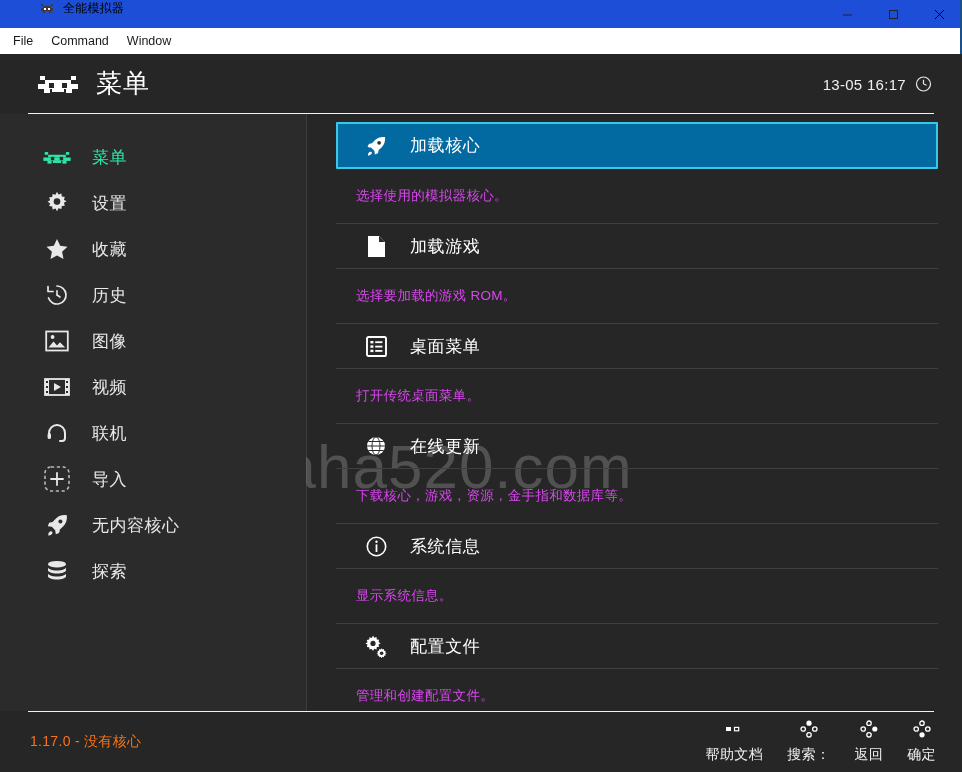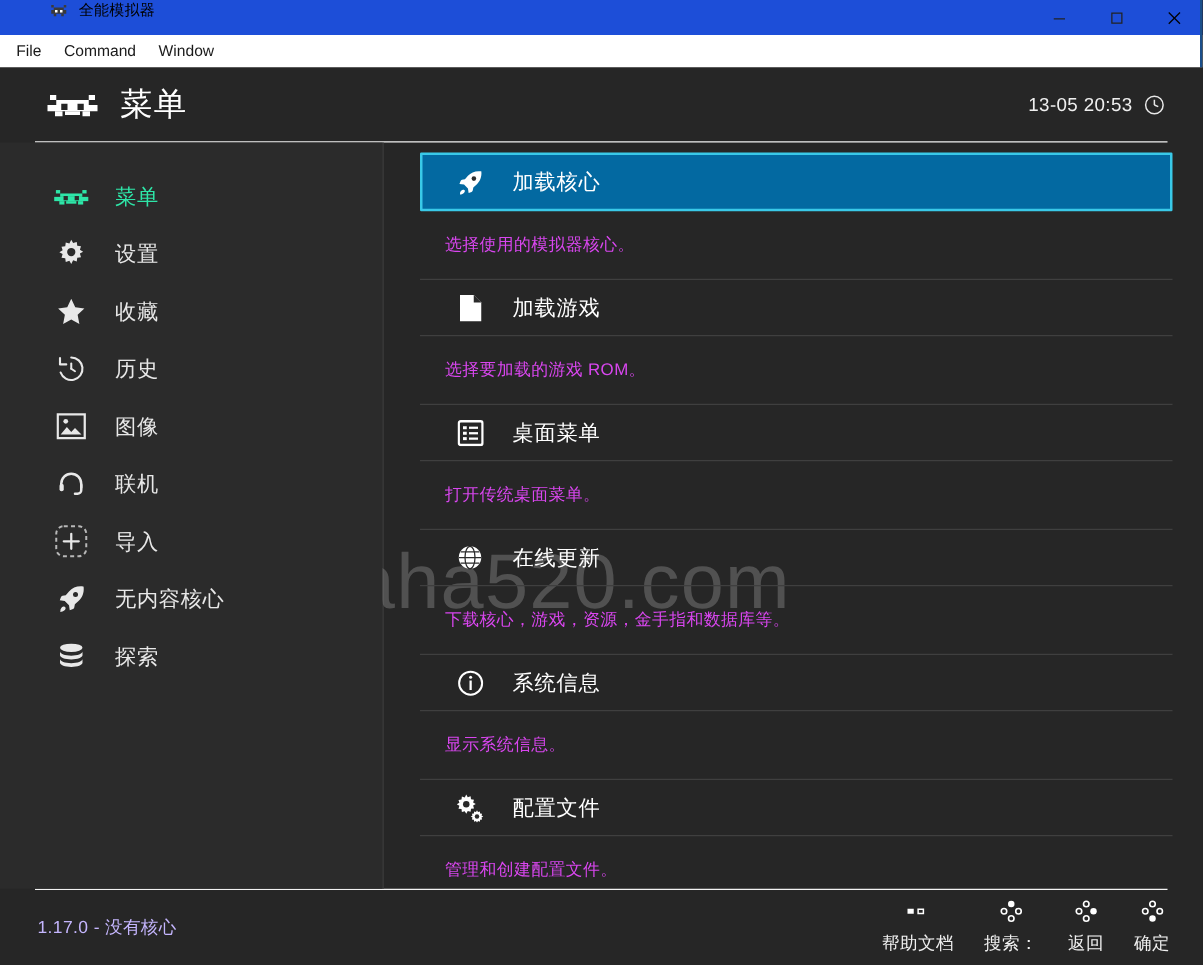--- a/index.html
+++ b/index.html
@@ -130,21 +130,21 @@
   .desc{
     height:55px;display:flex;align-items:center;padding-left:20px;
     font-size:13.5px;color:#d946ef;letter-spacing:.3px;
     border-bottom:1px solid #3f3f3f;box-sizing:border-box;
   }
 
   
   .ra-footer{
     height:60px;display:flex;align-items:center;position:relative;
   }
-  .ver{font-size:14px;color:#c4b5fd;padding-left:30px;letter-spacing:.3px;}
+  .ver{font-size:14px;color:#f97316;padding-left:30px;letter-spacing:.3px;}
   .fbtns{
     position:absolute;right:26px;top:50%;transform:translateY(-50%);
     display:flex;align-items:center;gap:24px;
   }
   .fbtn{display:flex;align-items:center;gap:8px;flex-direction:column;}
   .fbtn .fb-ico{width:20px;height:18px;flex:none;display:flex;align-items:center;justify-content:center;}
   .fbtn .fb-ico svg{display:block;}
   .fbtn .fb-lbl{font-size:14px;color:#f0f0f0;letter-spacing:.4px;}
 </style>
 </head>
@@ -208,21 +208,21 @@
             <rect x="8" y="20" width="6" height="4"></rect>
               <rect x="30" y="20" width="6" height="4"></rect>
             <rect x="16" y="20" width="12" height="3"></rect>
             <rect x="13" y="14" width="5" height="5" fill="#262626"></rect>
             <rect x="26" y="14" width="5" height="5" fill="#262626"></rect>
           </g>
         </svg>
       </div>
       <div class="ra-title">菜单</div>
       <div class="ra-clock">
-        <span class="t">13-05 20:53</span>
+        <span class="t">13-05 16:17</span>
         <span>
           <svg width="17" height="17" viewBox="0 0 17 17">
             <circle cx="8.5" cy="8.5" r="7" fill="none" stroke="#e8e8e8" stroke-width="1.2"></circle>
             <line x1="8.5" y1="8.5" x2="8.5" y2="4.3" stroke="#e8e8e8" stroke-width="1.2"></line>
             <line x1="8.5" y1="8.5" x2="11.6" y2="9.8" stroke="#e8e8e8" stroke-width="1.2"></line>
           </svg>
         </span>
       </div>
     </div>
 
@@ -287,20 +287,37 @@
           <span class="side-ico">
             <svg width="24" height="22" viewBox="0 0 24 22">
               <rect x="1.2" y="1.5" width="21.6" height="19" fill="none" stroke="#e8e8e8" stroke-width="1.8"></rect>
               <path d="M3.5 17.5l5-6 3.5 4 3-3.2 5.2 5.2z" fill="#e8e8e8"></path>
               <circle cx="7.6" cy="7" r="1.9" fill="#e8e8e8"></circle>
             </svg>
           </span>
           <span class="side-lbl">图像</span>
         </div>
 
+        <div class="side-item">
+          <span class="side-ico">
+            <svg width="26" height="20" viewBox="0 0 26 20">
+              <rect x="1" y="2" width="24" height="16" fill="none" stroke="#e8e8e8" stroke-width="1.8"></rect>
+              <rect x="1" y="2" width="4" height="16" fill="#e8e8e8"></rect>
+              <rect x="21" y="2" width="4" height="16" fill="#e8e8e8"></rect>
+              <rect x="2" y="4" width="2" height="2" fill="#2b2b2b"></rect>
+              <rect x="2" y="9" width="2" height="2" fill="#2b2b2b"></rect>
+              <rect x="2" y="14" width="2" height="2" fill="#2b2b2b"></rect>
+              <rect x="22" y="4" width="2" height="2" fill="#2b2b2b"></rect>
+              <rect x="22" y="9" width="2" height="2" fill="#2b2b2b"></rect>
+              <rect x="22" y="14" width="2" height="2" fill="#2b2b2b"></rect>
+              <path d="M10 6l7 4-7 4z" fill="#e8e8e8"></path>
+            </svg>
+          </span>
+          <span class="side-lbl">视频</span>
+        </div>
 
         <div class="side-item">
           <span class="side-ico">
             <svg width="24" height="24" viewBox="0 0 24 24">
               <path d="M4 15v-3a8 8 0 0 1 16 0v3" fill="none" stroke="#e8e8e8" stroke-width="2" stroke-linecap="round"></path>
               <path d="M20 13v4a3 3 0 0 1-3 3h-2" fill="none" stroke="#e8e8e8" stroke-width="2" stroke-linecap="round"></path>
               <rect x="2.6" y="12" width="3.4" height="6" rx="1.6" fill="#e8e8e8"></rect>
             </svg>
           </span>
           <span class="side-lbl">联机</span>

